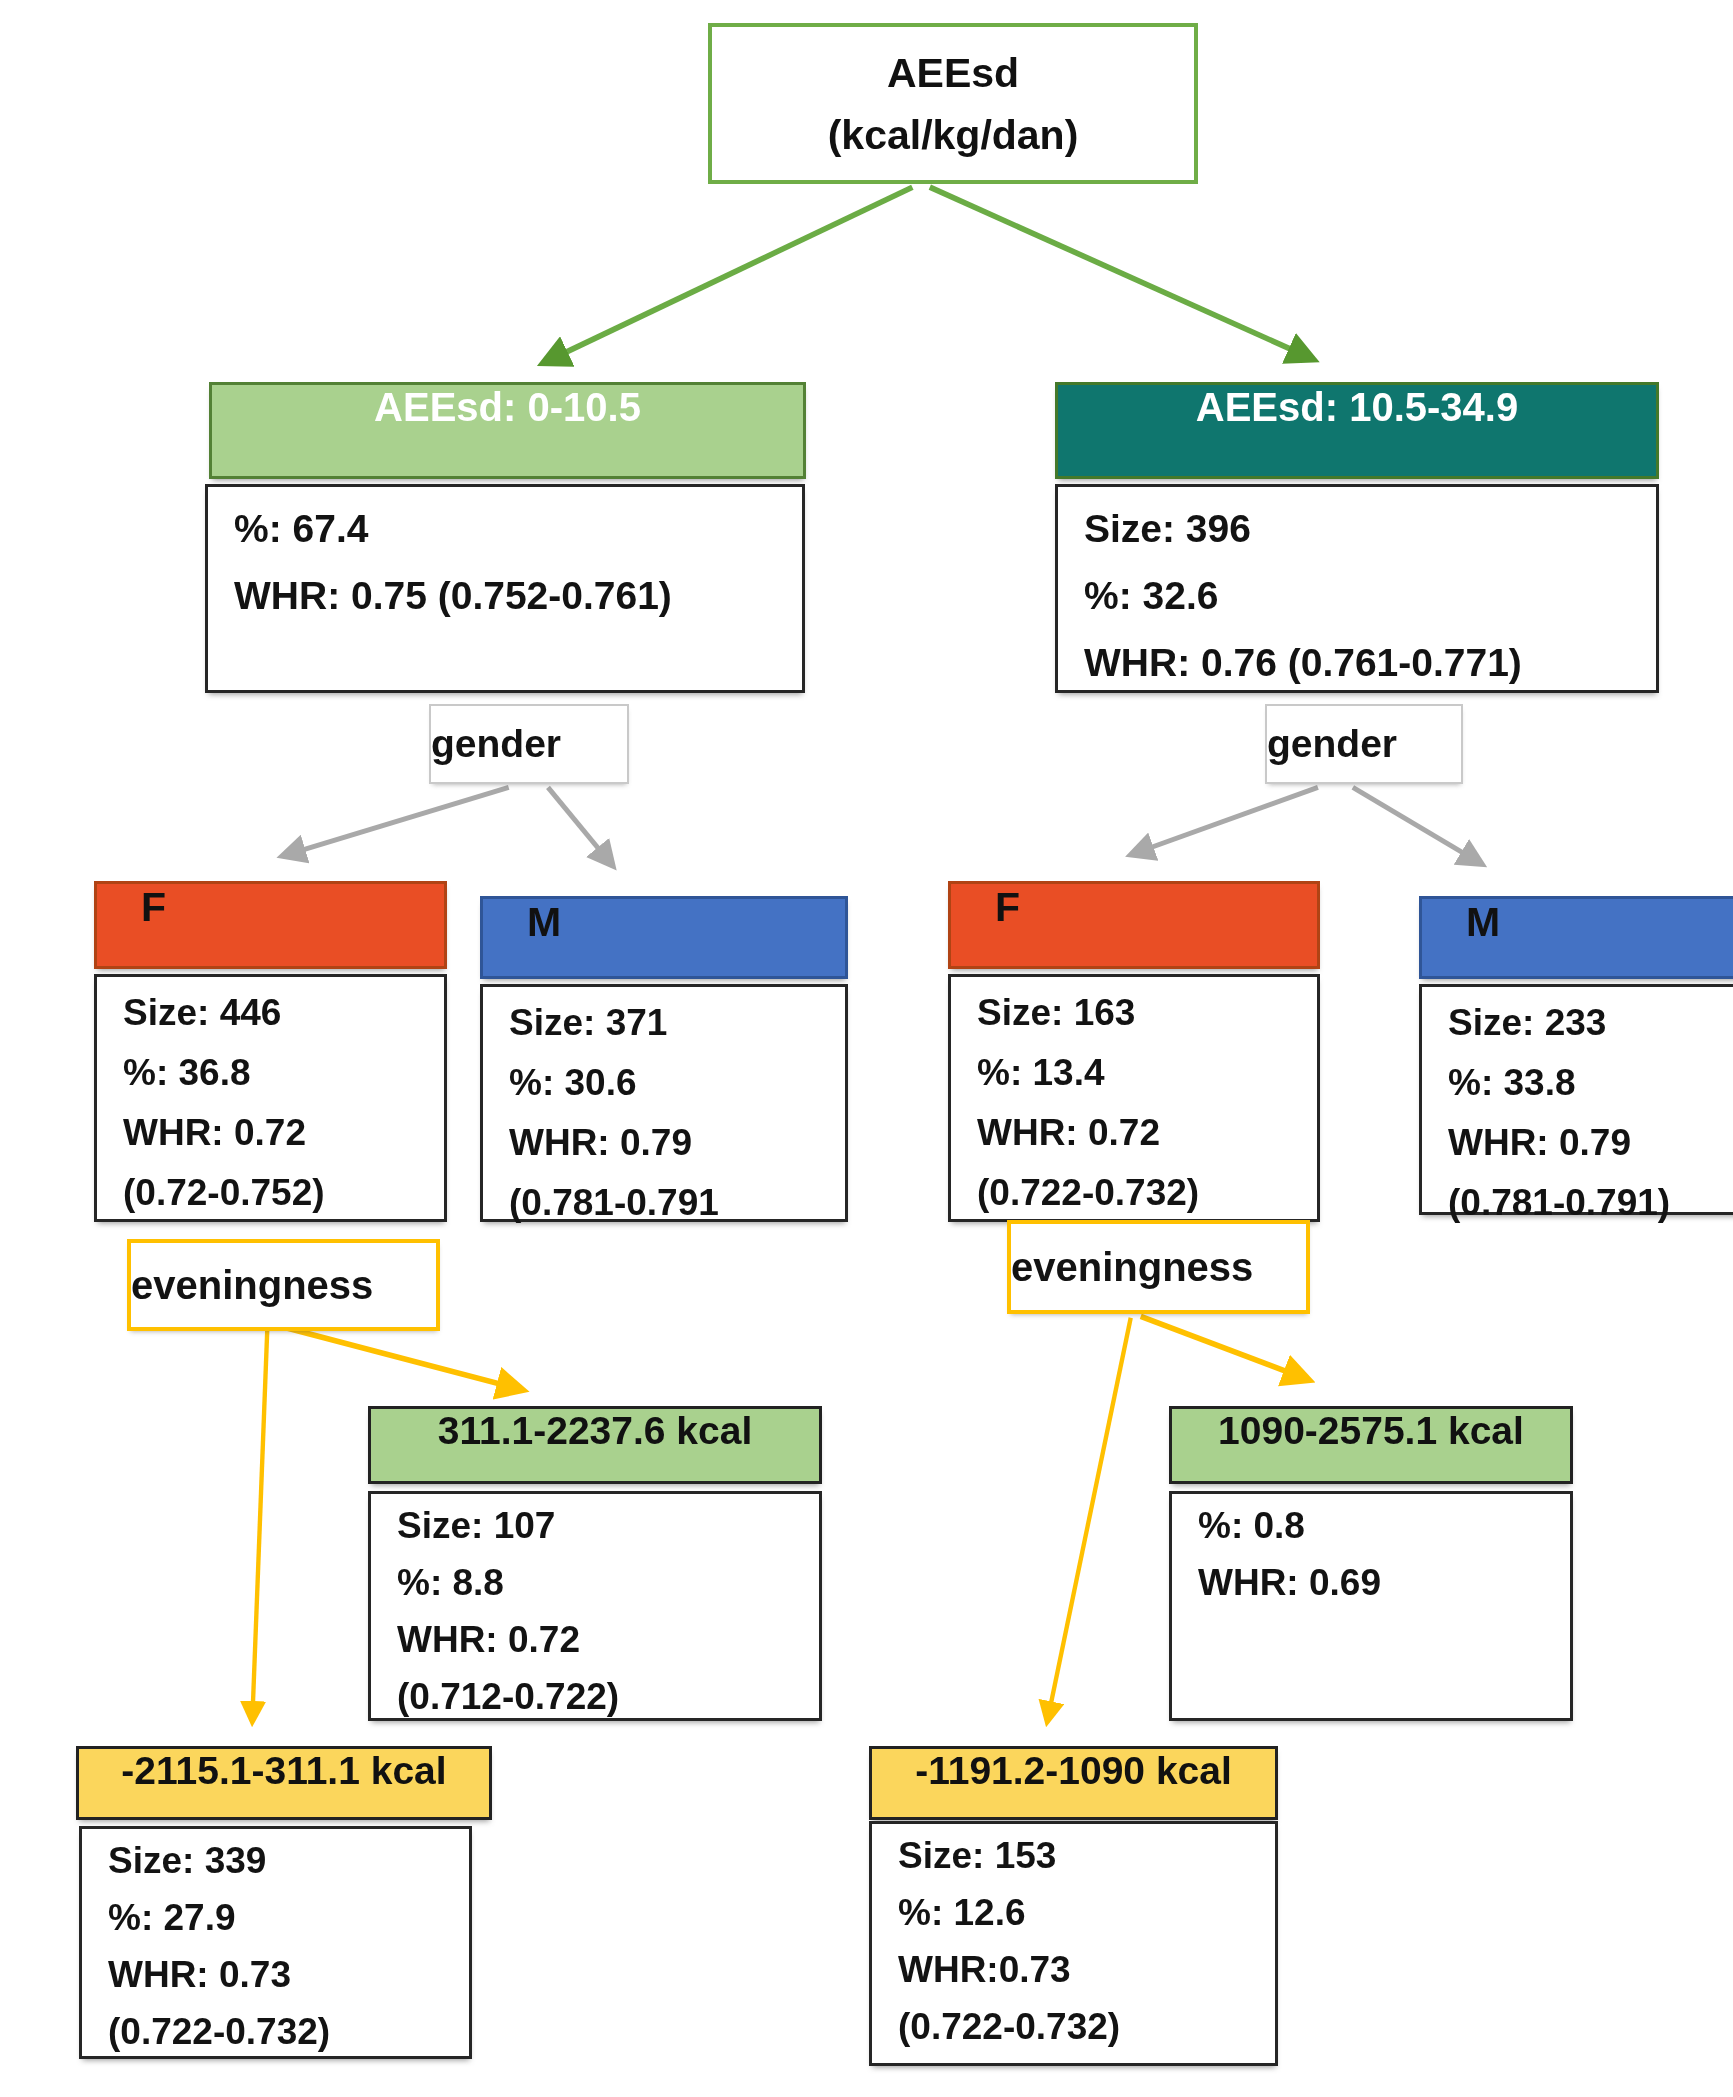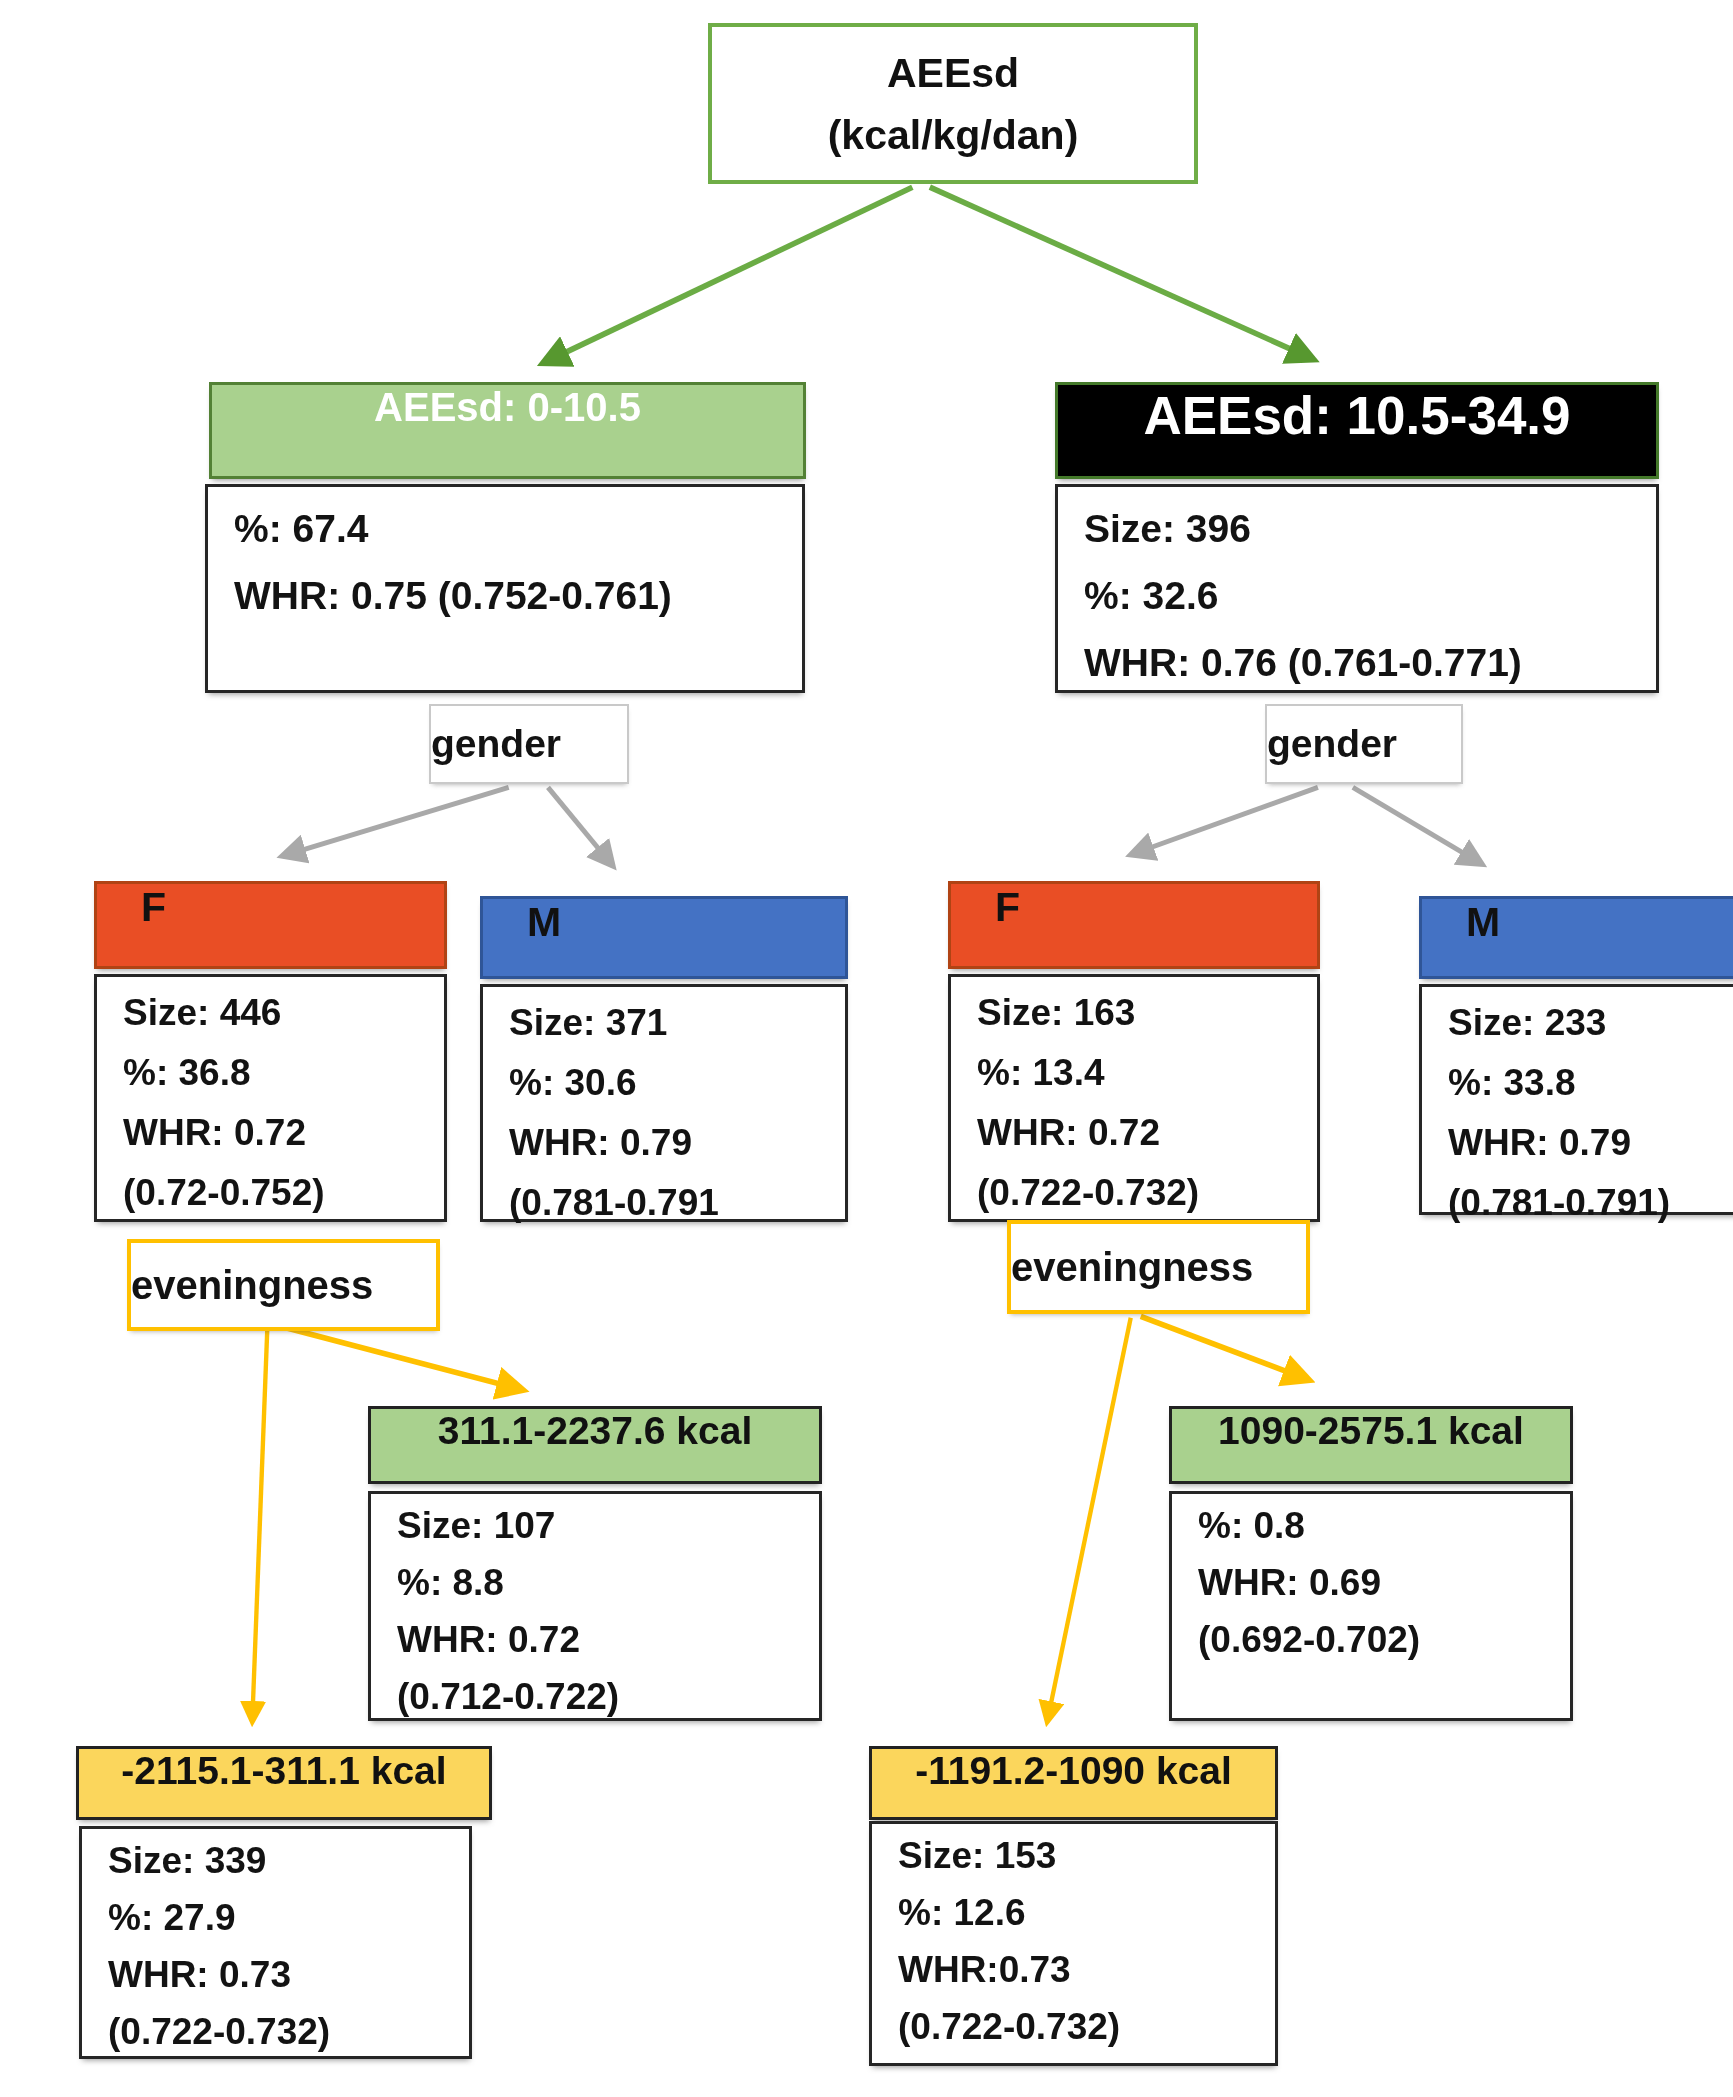--- a/index.html
+++ b/index.html
@@ -15,21 +15,21 @@
          box-shadow:0 4.4px 5.6px -2.5px rgba(80,80,80,.55);}
   .stats .line{padding-left:26px;white-space:nowrap;}
   .root{background:#ffffff;border:4.4px solid #6FAD47;display:flex;flex-direction:column;
         align-items:center;justify-content:center;font-weight:bold;color:#111;
         font-size:41px;line-height:62px;}
   .splitbox{background:#ffffff;display:flex;align-items:center;justify-content:flex-start;
         font-weight:bold;color:#131313;box-shadow:0 3.7px 5px -2.5px rgba(80,80,80,.45);}
   .gender{border:2.5px solid #C9C9C9;font-size:39px;}
   .evening{border:4.4px solid #FFC000;font-size:40px;}
   .g-light{background:#A9D18E;border:3.1px solid #538135;color:#ffffff;font-size:40px;}
-  .g-dark{background:#000000;border:3.1px solid #44792A;color:#ffffff;font-size:53px;}
+  .g-dark{background:#0f766e;border:3.1px solid #44792A;color:#ffffff;font-size:40px;}
   .red{background:#E94E25;border:3.1px solid #B04314;color:#111;font-size:41px;}
   .blue{background:#4472C4;border:3.1px solid #2F5597;color:#111;font-size:41px;}
   .g-leaf{background:#A9D18E;border:3.1px solid #222222;color:#111;font-size:39px;}
   .y-leaf{background:#FBD65C;border:3.1px solid #222222;color:#111;font-size:39px;}
   .s-l1{font-size:39px;line-height:67px;padding-top:7.5px;}
   .s-l2{font-size:37px;line-height:60px;padding-top:6.2px;}
   .s-l3{font-size:37px;line-height:57px;padding-top:2.5px;}
 </style>
 </head>
 <body>
@@ -165,21 +165,20 @@
     <div class="line">WHR: 0.72</div>
     <div class="line">(0.712-0.722)</div>
   </div>
 
   <div class="box hdr center g-leaf" style="left:1137px;top:1406px;width:404px;height:78px;">
     <span>1090-2575.1 kcal</span>
   </div>
   <div class="box stats s-l3" style="left:1137px;top:1491px;width:404px;height:230px;">
     <div class="line">%: 0.8</div>
     <div class="line">WHR: 0.69</div>
-    <div class="line">(0.692-0.702)</div>
   </div>
 
   <div class="box hdr center y-leaf" style="left:44px;top:1746px;width:416px;height:74px;">
     <span>-2115.1-311.1 kcal</span>
   </div>
   <div class="box stats s-l3" style="left:47px;top:1826px;width:393px;height:233px;">
     <div class="line">Size: 339</div>
     <div class="line">%: 27.9</div>
     <div class="line">WHR: 0.73</div>
     <div class="line">(0.722-0.732)</div>

